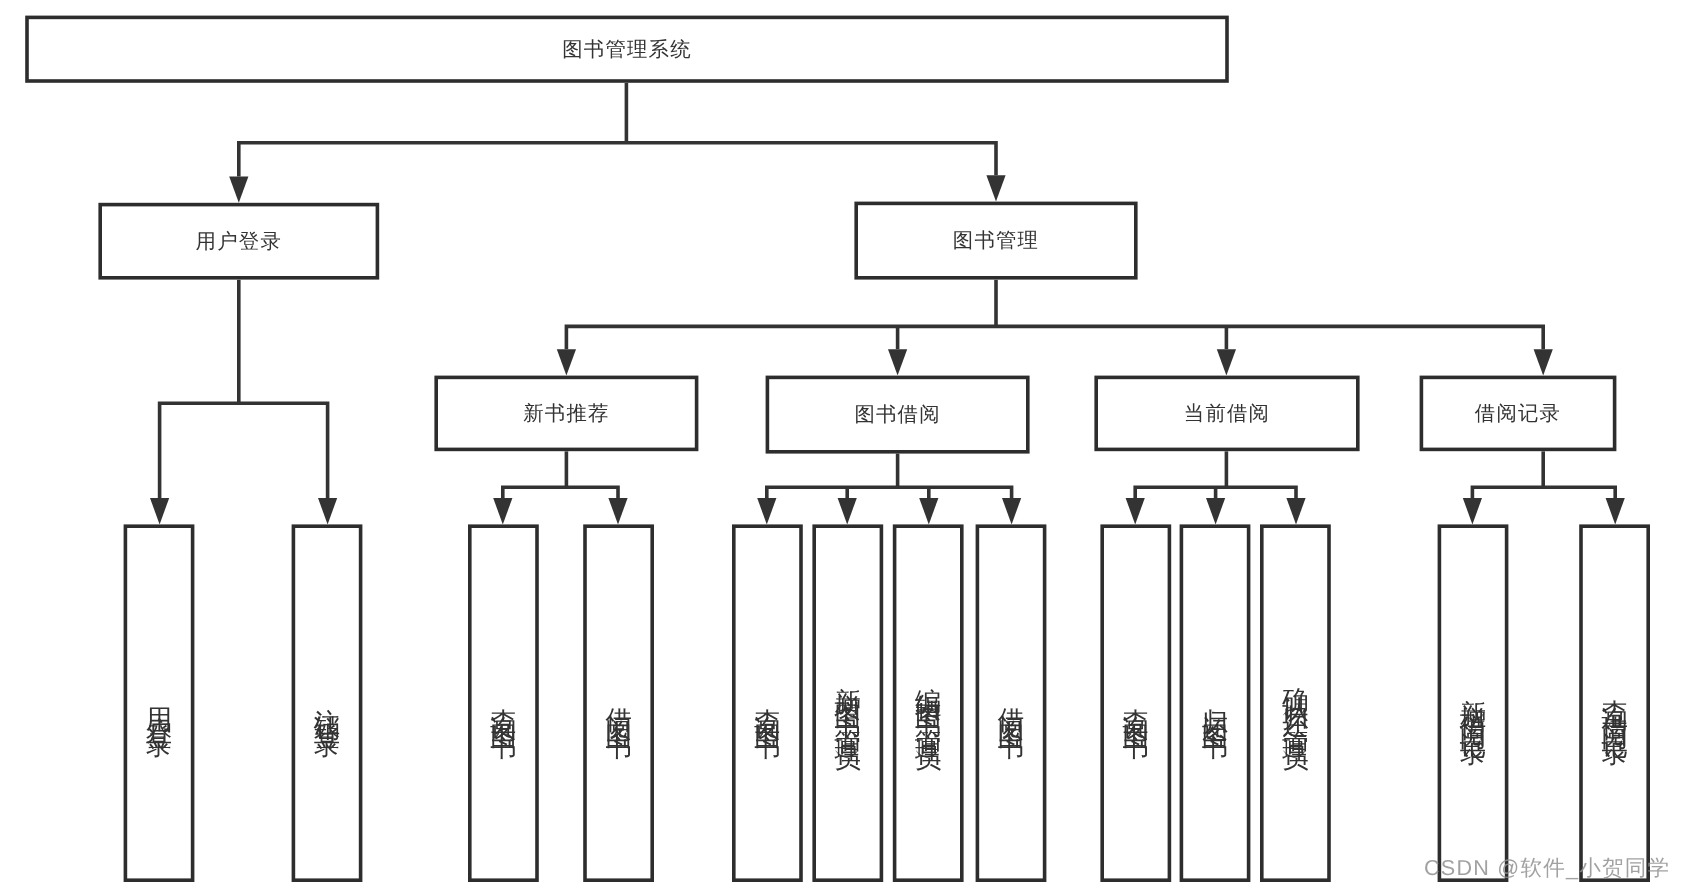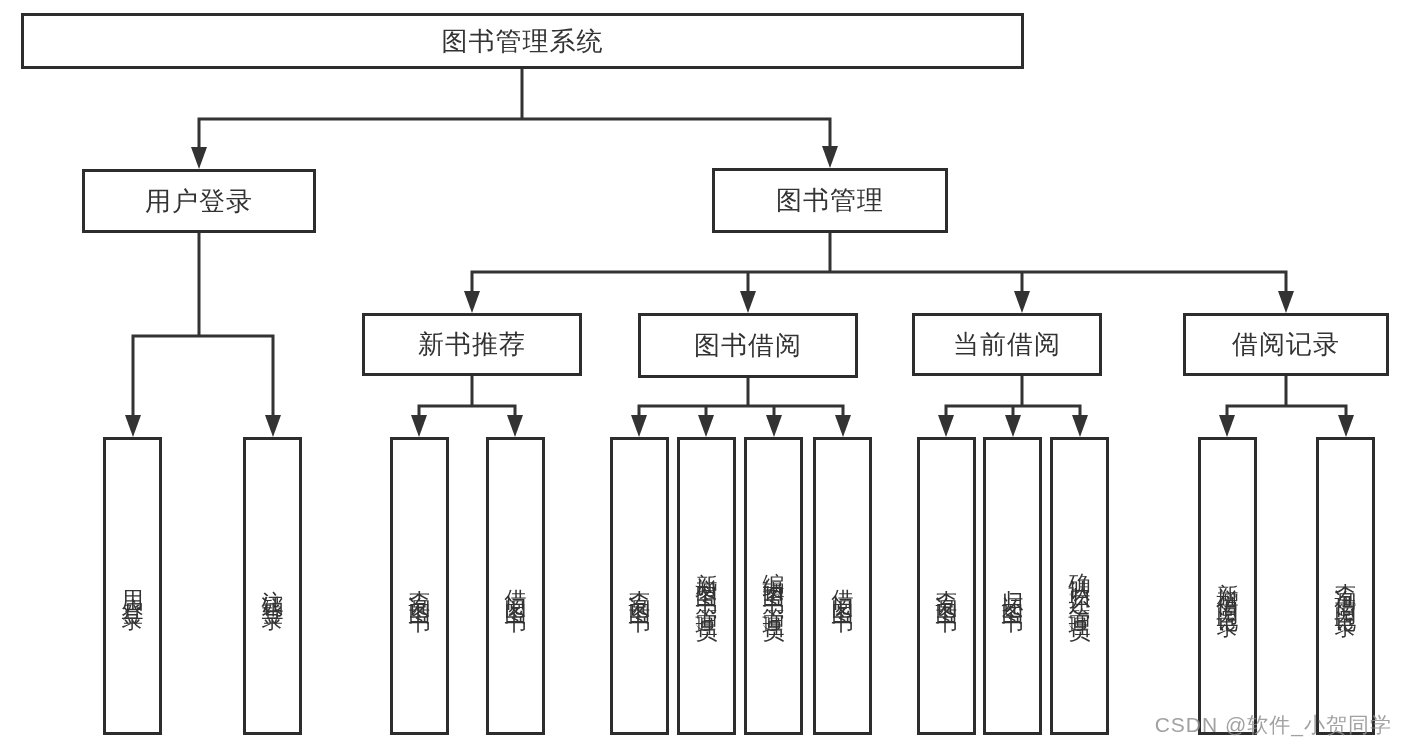--- a/index.html
+++ b/index.html
@@ -6,29 +6,29 @@
   #canvas{
     position:relative;width:1405px;height:747px;background:#ffffff;
     font-family:"Liberation Sans","DejaVu Sans",sans-serif;overflow:hidden;
   }
   #wires{position:absolute;left:0;top:0;width:1405px;height:747px;}
   .node{
     position:absolute;box-sizing:border-box;background:#ffffff;
     border:3px solid #2d2d2d;color:#333333;
     display:flex;align-items:center;justify-content:center;
   }
-  .hnode{font-size:26px;letter-spacing:1px;}
+  .hnode{font-size:17px;letter-spacing:1px;}
   .vnode{
     writing-mode:vertical-rl;text-orientation:mixed;
     font-size:22px;letter-spacing:7px;
     width:59px;height:298px;top:437px;
   }
   .watermark{
     position:absolute;top:711px;right:13px;
-    font-size:21px;color:rgba(145,145,145,0.85);
+    font-size:18px;color:rgba(145,145,145,0.85);
     letter-spacing:1px;white-space:nowrap;z-index:5;
   }
 </style>
 </head>
 <body>
 
 <div id="canvas">
 
   <svg id="wires" viewBox="0 0 1405 747" xmlns="http://www.w3.org/2000/svg">
     <g stroke="#333333" stroke-width="3" fill="none">
@@ -82,22 +82,22 @@
     </g>
   </svg>
 
   <div class="node hnode" style="left:21px;top:13px;width:1003px;height:56px;">图书管理系统</div>
 
   <div class="node hnode" style="left:82px;top:169px;width:234px;height:64px;">用户登录</div>
   <div class="node hnode" style="left:362px;top:313px;width:220px;height:63px;">新书推荐</div>
 
   <div class="node hnode" style="left:712px;top:168px;width:236px;height:65px;">图书管理</div>
   <div class="node hnode" style="left:638px;top:313px;width:220px;height:65px;">图书借阅</div>
-  <div class="node hnode" style="left:912px;top:313px;width:190px;height:63px;">当前借阅</div>
-  <div class="node hnode" style="left:1183px;top:313px;width:206px;height:63px;">借阅记录</div>
+  <div class="node hnode" style="left:912px;top:313px;width:221px;height:63px;">当前借阅</div>
+  <div class="node hnode" style="left:1183px;top:313px;width:164px;height:63px;">借阅记录</div>
 
   <div class="node vnode" style="left:103px;">用户登录</div>
   <div class="node vnode" style="left:243px;">注销登录</div>
 
   <div class="node vnode" style="left:390px;">查询图书</div>
   <div class="node vnode" style="left:486px;">借阅图书</div>
 
   <div class="node vnode" style="left:610px;">查询图书</div>
   <div class="node vnode" style="left:677px;">新增图书（管理员）</div>
   <div class="node vnode" style="left:744px;">编辑图书（管理员）</div>

